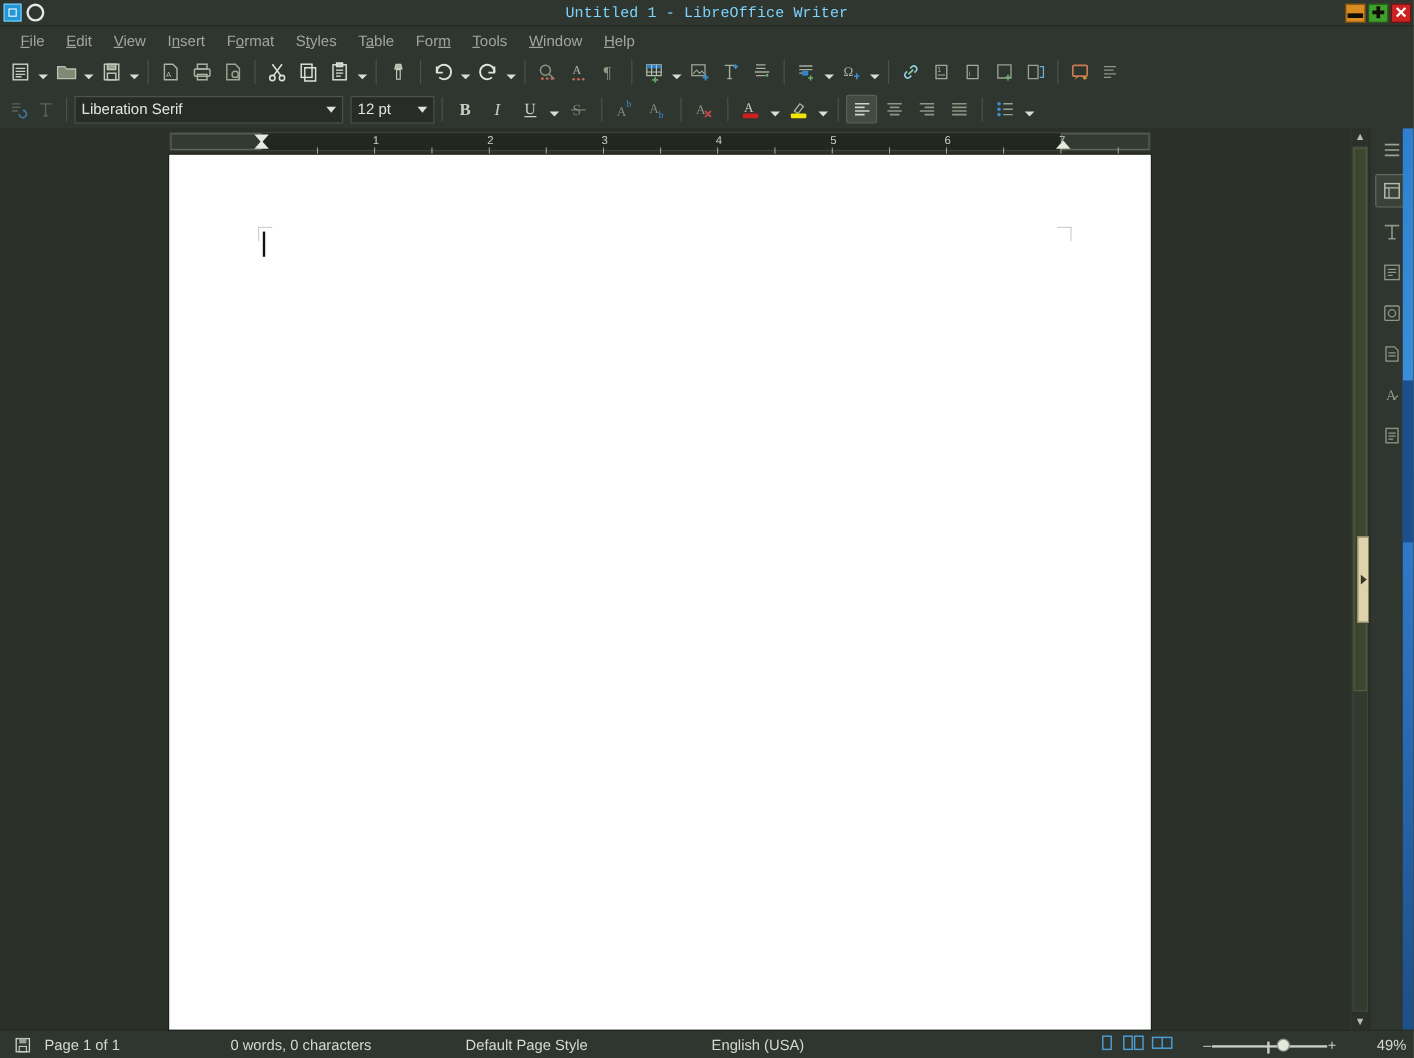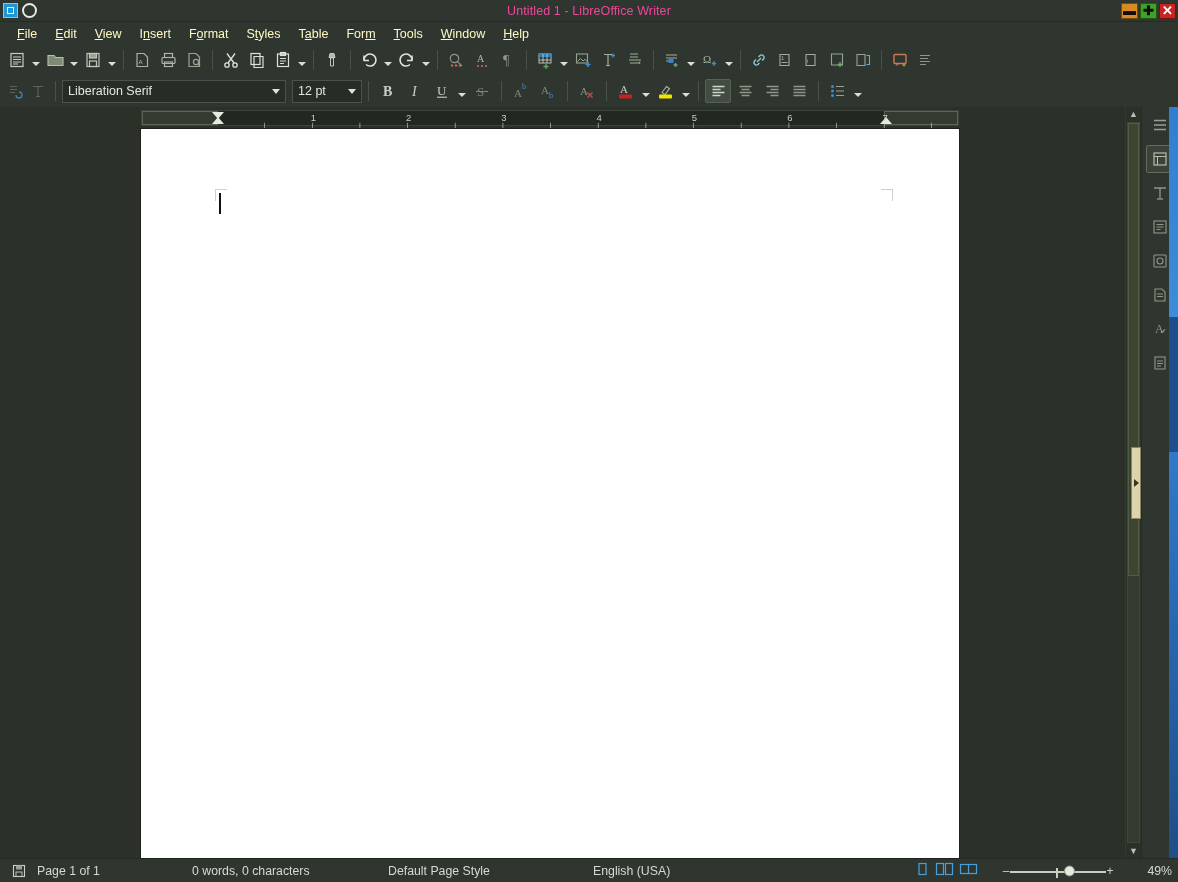--- a/index.html
+++ b/index.html
@@ -22,40 +22,41 @@
     width: 15px; height: 15px; background: #2196d4; border: 1px solid #7ec8ee;
     display: flex; align-items: center; justify-content: center;
   }
   .tb-appicon i { display:block; width:7px; height:7px; border:1.5px solid #e8f4fb; }
   .tb-circle {
     width: 15px; height: 15px; border-radius: 50%;
     border: 2px solid #e6e8e3; background: transparent;
   }
   .tb-title {
     position: absolute; left: 0; right: 0; text-align: center;
-    color: #ec4899; font-size: 12.5px; letter-spacing: .1px;
+    color: #7dd3fc; font-size: 12.5px; letter-spacing: .1px;
     pointer-events: none;
+    font-family: Liberation Mono, monospace;
   }
   .tb-btns { position: absolute; right: 2px; display: flex; gap: 2px; align-items: center; }
   .wbtn {
     width: 17px; height: 16px; display: flex; align-items: center; justify-content: center;
     font-size: 13px; line-height: 1; color: #120d06; font-weight: bold;
     border: 1px solid rgba(0,0,0,.45);
   }
   .wbtn.min { background: #d98a20; }
   .wbtn.max { background: #3fa02c; }
   .wbtn.close { background: #cc2222; color: #fff; }
 
   
   .menubar {
     height: 23px; background: #2f3630; display: flex; align-items: center;
     padding-left: 8px; flex: 0 0 23px;
   }
   .menu-item {
-    color: #fef9c3; font-size: 12.5px; padding: 2px 9px; cursor: default;
+    color: #a3a3a3; font-size: 12.5px; padding: 2px 9px; cursor: default;
     white-space: nowrap;
   }
   .menu-item u { text-decoration: underline; }
 
   
   .toolbar {
     background: #2f3630; display: flex; align-items: center;
     padding: 0 4px; gap: 0px;
   }
   .toolbar.t1 { height: 30px; flex: 0 0 30px; }

